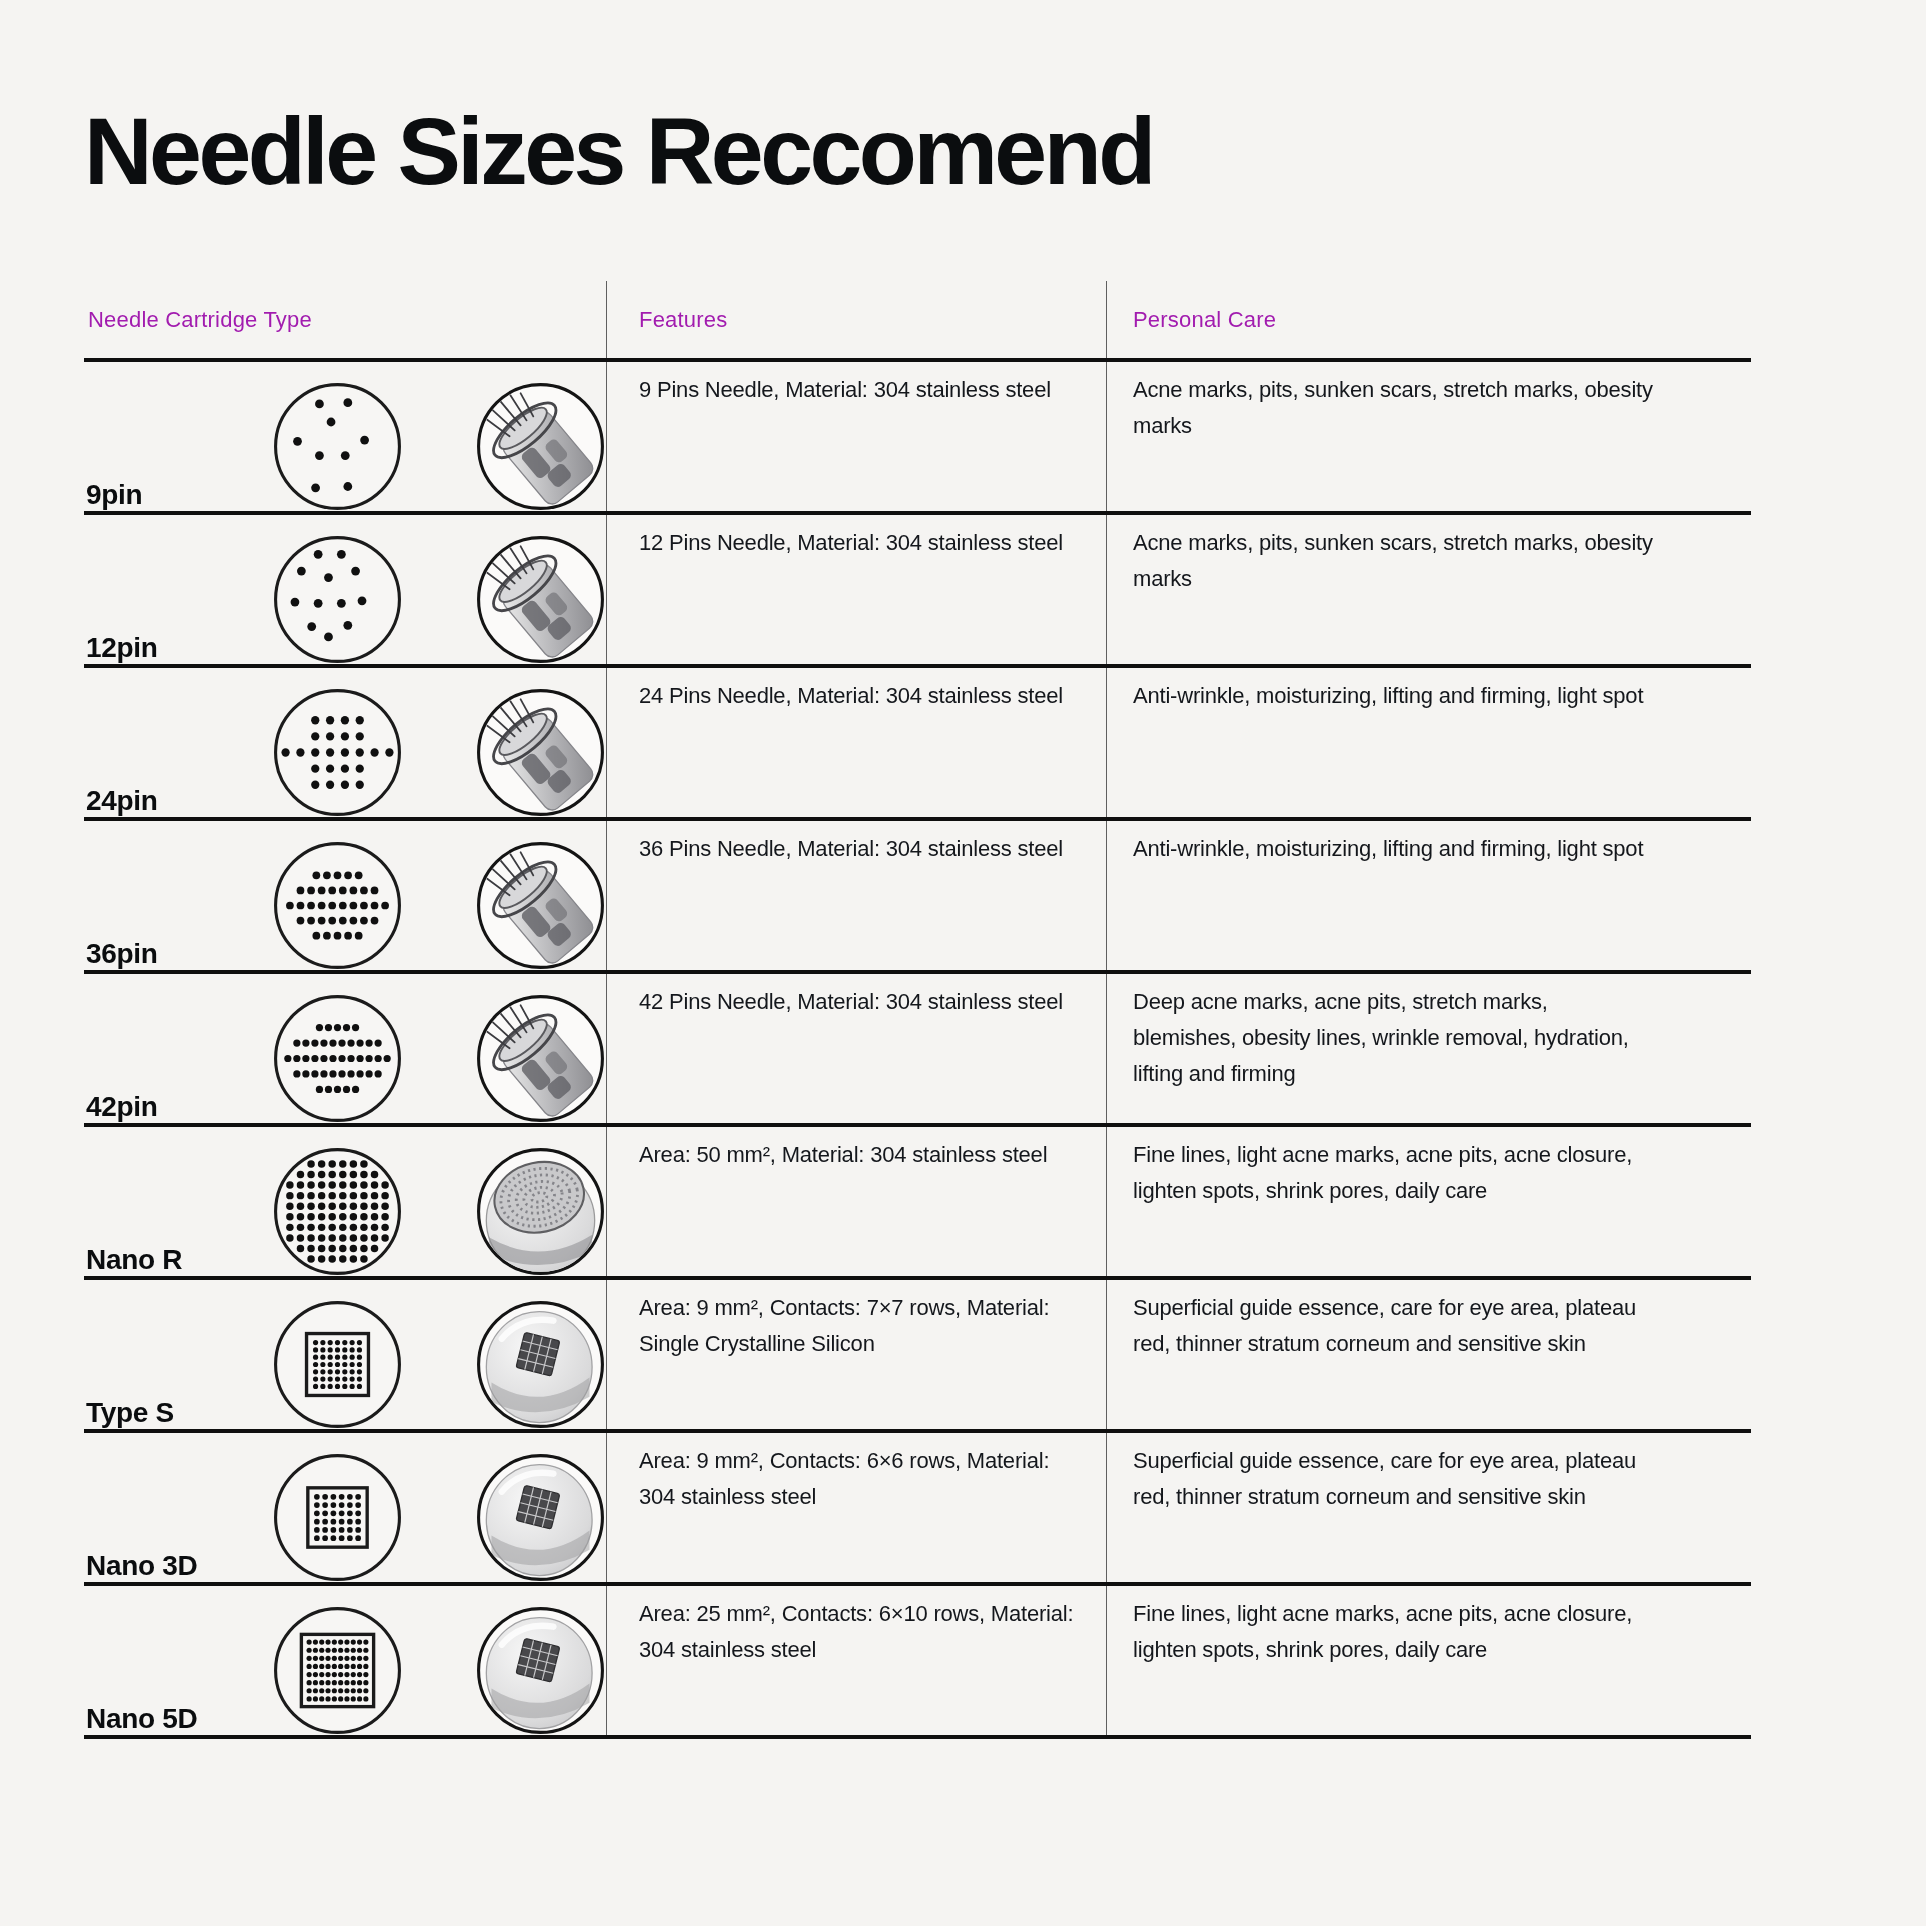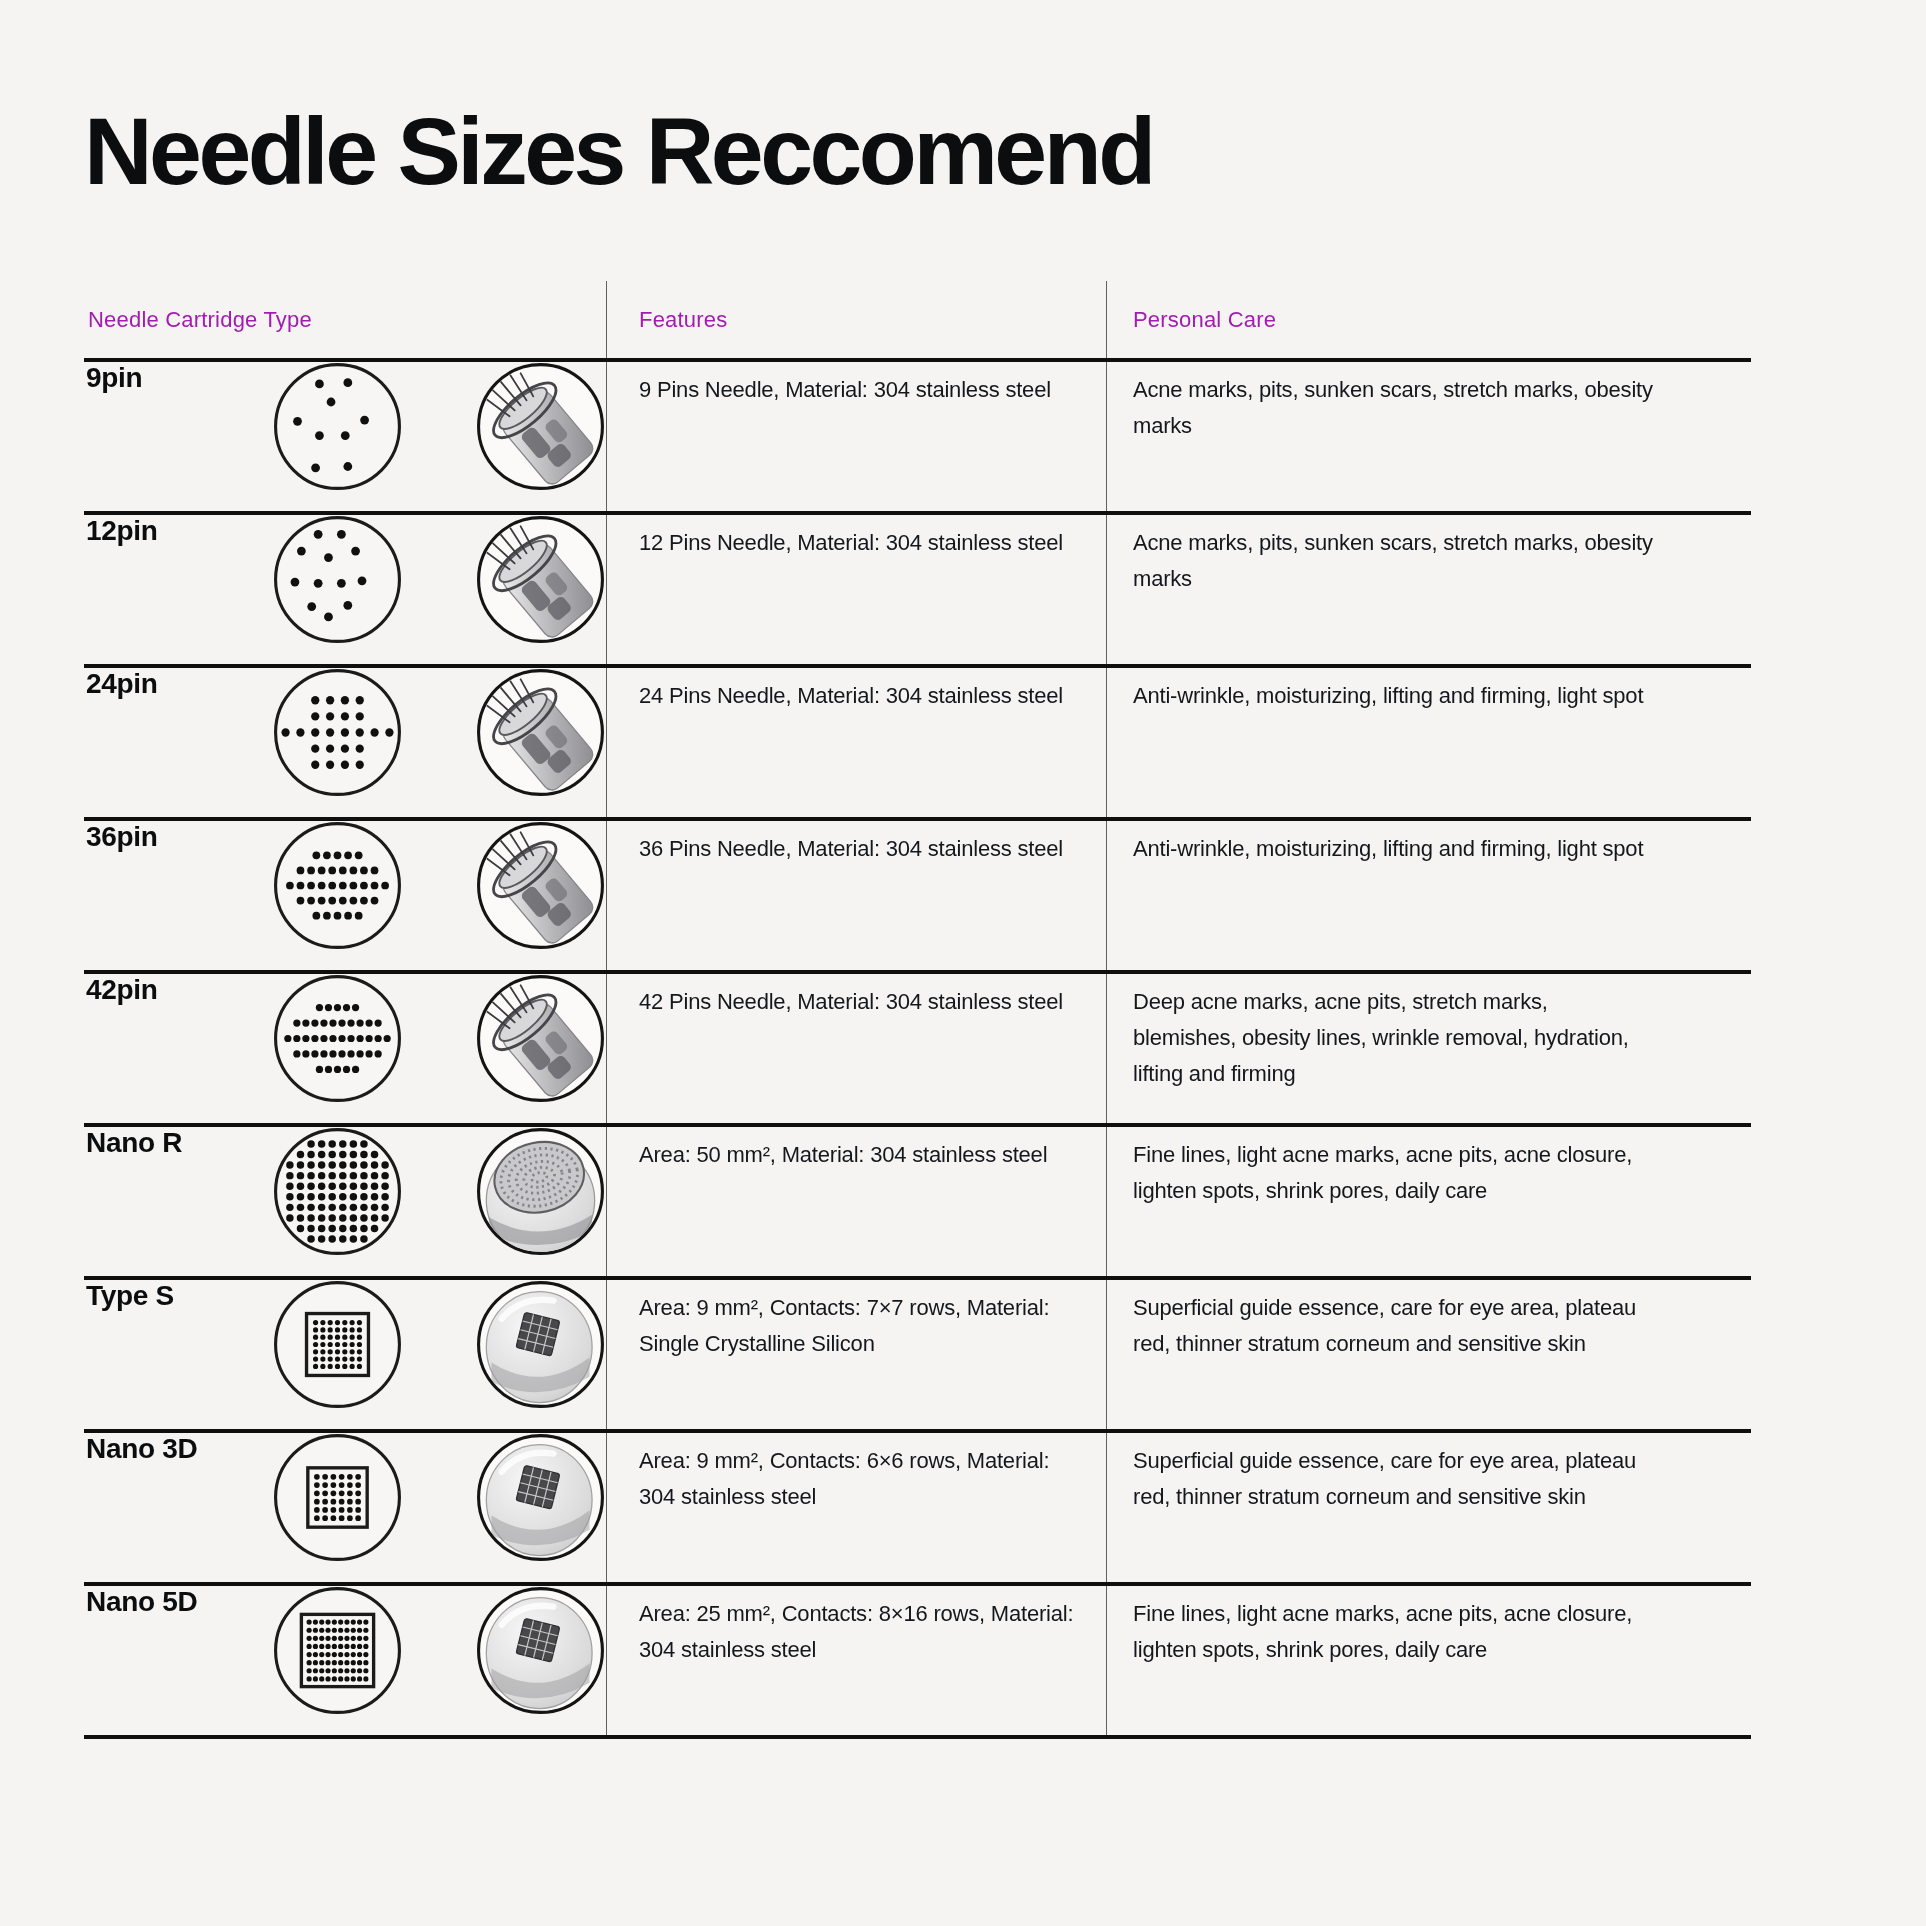--- a/index.html
+++ b/index.html
@@ -29,21 +29,21 @@
   .cell{box-sizing:border-box;}
   .bdr{border-right:1.5px solid #5f5f5f;}
   .head{
     display:flex;align-items:center;
     color:#a21caf;font-size:22px;letter-spacing:0.2px;
   }
   .h1c{padding-left:4px;}
   .h2c{padding-left:32px;}
   .h3c{padding-left:26px;}
   .row{min-height:149px;}
-  .rc1{display:flex;align-items:flex-start;padding-left:2px;gap:38px;}
+  .rc1{display:flex;align-items:flex-end;padding-left:2px;gap:38px;}
   .type-label{
     width:149px;flex:none;
     font-weight:bold;font-size:28px;letter-spacing:-0.3px;color:#0b0d0f;
   }
   svg.pattern{width:129px;height:129px;flex:none;display:block;}
   svg.photo{width:129px;height:129px;flex:none;display:block;margin-left:36px;}
   .rc2{display:flex;padding:10px 21px 10px 32px;}
   .rc3{display:flex;align-items:flex-start;padding:10px 2px 10px 26px;}
   .rc2 p,.rc3 p{
     margin:0;font-size:22px;line-height:36px;letter-spacing:-0.2px;color:#14171c;
@@ -861,21 +861,21 @@
                     <line x1="34" y1="49" x2="62" y2="49"></line>
           <line x1="41" y1="28" x2="41" y2="56"></line>
                     <line x1="48" y1="28" x2="48" y2="56"></line>
                     <line x1="55" y1="28" x2="55" y2="56"></line>
         </g>
       </g>
               </g>
             </svg>
     </div>
     <div class="cell rc2 bdr">
-      <p class="features-text">Area: 25 mm², Contacts: 8×16 rows, Material: 304 stainless steel</p>
+      <p class="features-text">Area: 25 mm², Contacts: 6×10 rows, Material: 304 stainless steel</p>
     </div>
     <div class="cell rc3">
       <p class="care-text">Fine lines, light acne marks, acne pits, acne closure, lighten spots, shrink pores, daily care</p>
     </div>
   </div>
       </div>
   </div>
 </div>
 
 

